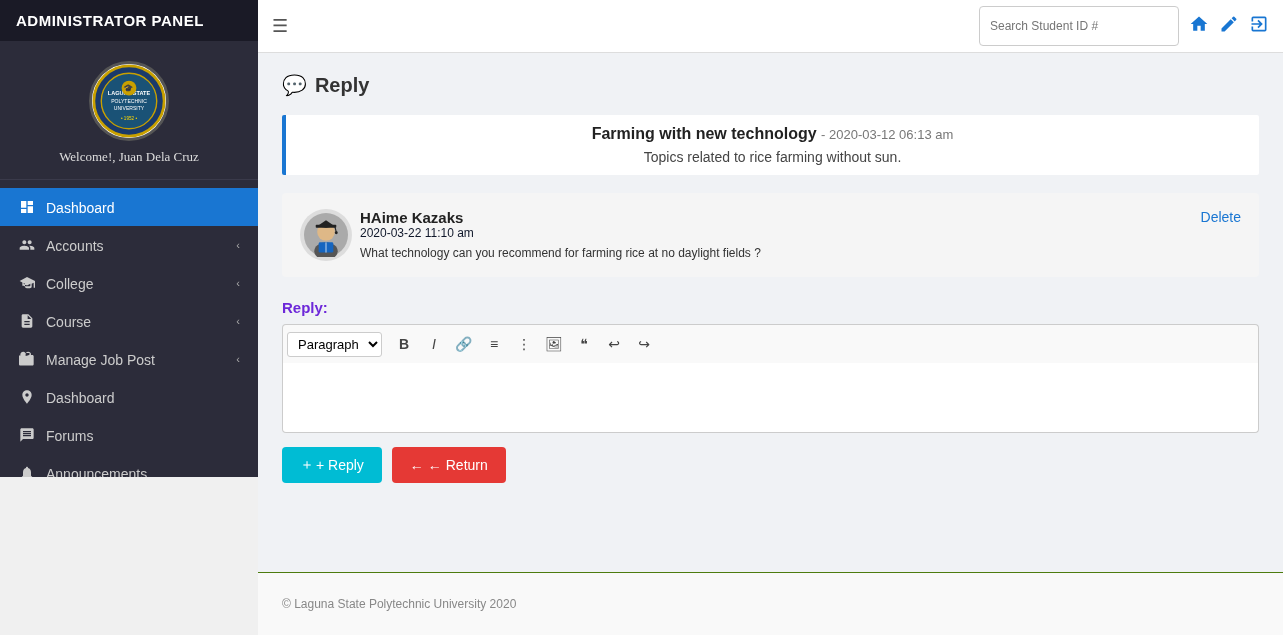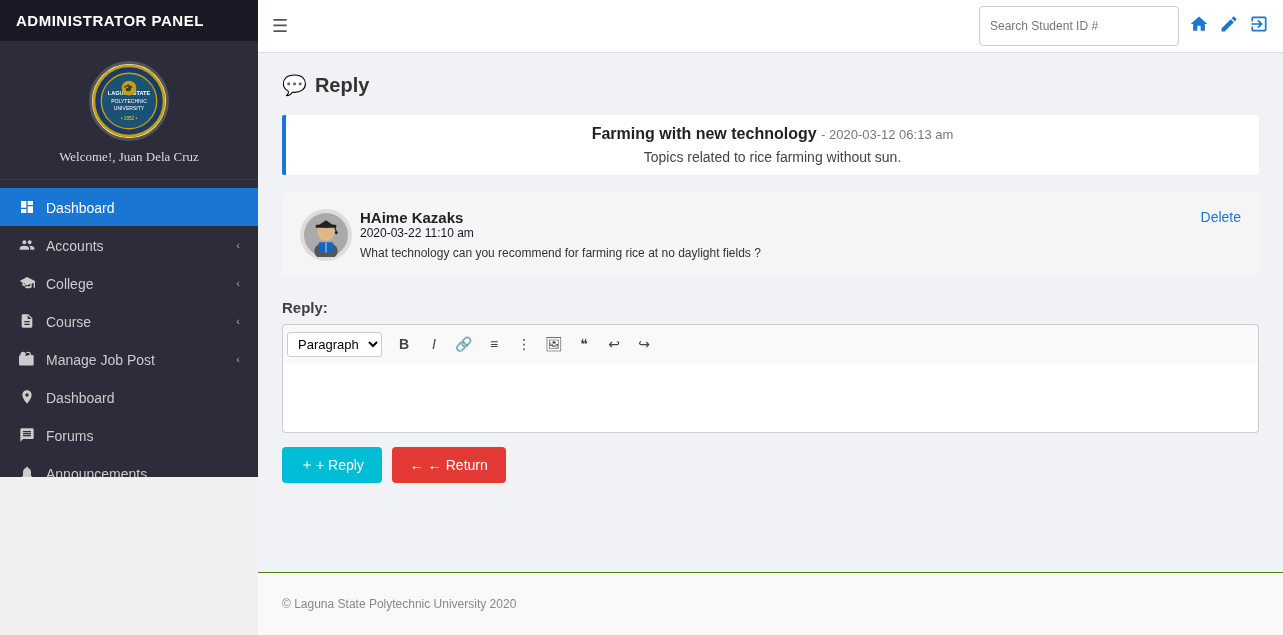--- a/index.html
+++ b/index.html
@@ -159,21 +159,21 @@
     .comment-body { flex: 1; }
     .comment-author { font-weight: 600; font-size: 15px; color: #222; }
     .comment-date { font-size: 12px; color: #0f172a; margin-bottom: 6px; }
     .comment-text { font-size: 12px; color: #333; }
     .comment-delete { color: #1976d2; font-size: 14px; cursor: pointer; text-decoration: none; flex-shrink: 0; }
 
     
     .reply-label {
       font-size: 15px;
       font-weight: 600;
-      color: #404040;
+      color: #6d28d9;
       margin-bottom: 8px;
     }
     .editor-toolbar {
       display: flex;
       align-items: center;
       gap: 2px;
       background: #f9f9f9;
       border: 1px solid #ccc;
       border-bottom: none;
       border-radius: 4px 4px 0 0;

